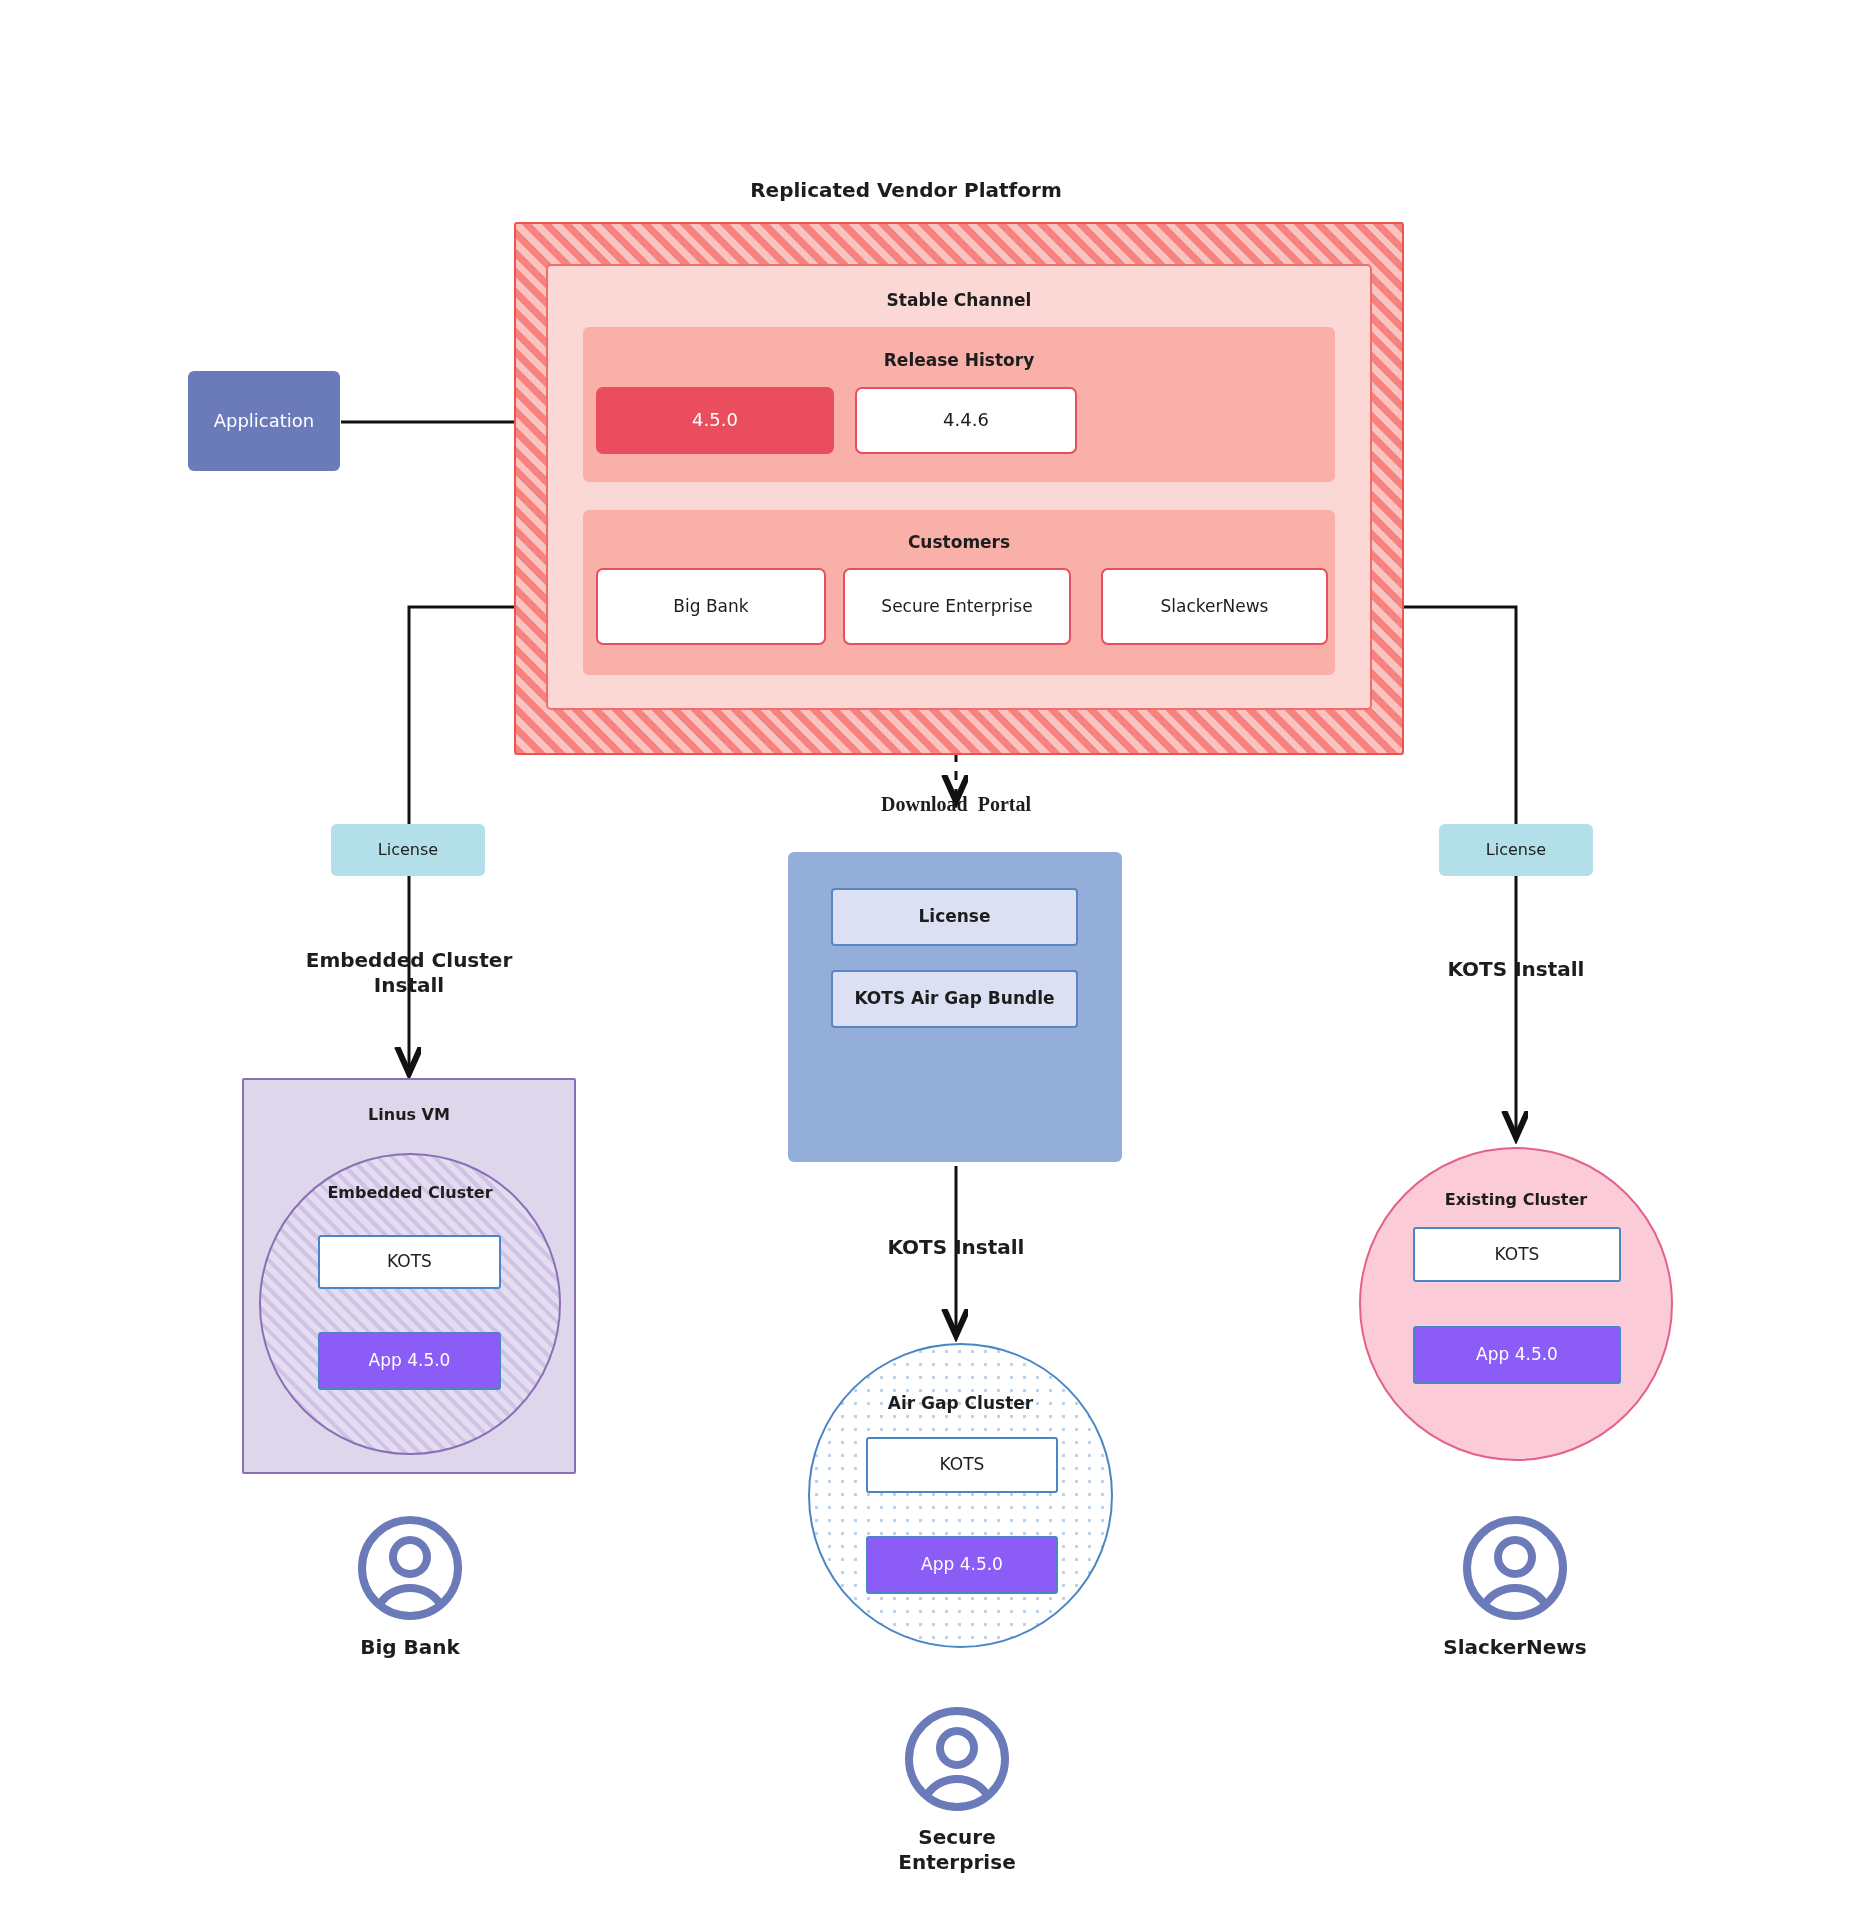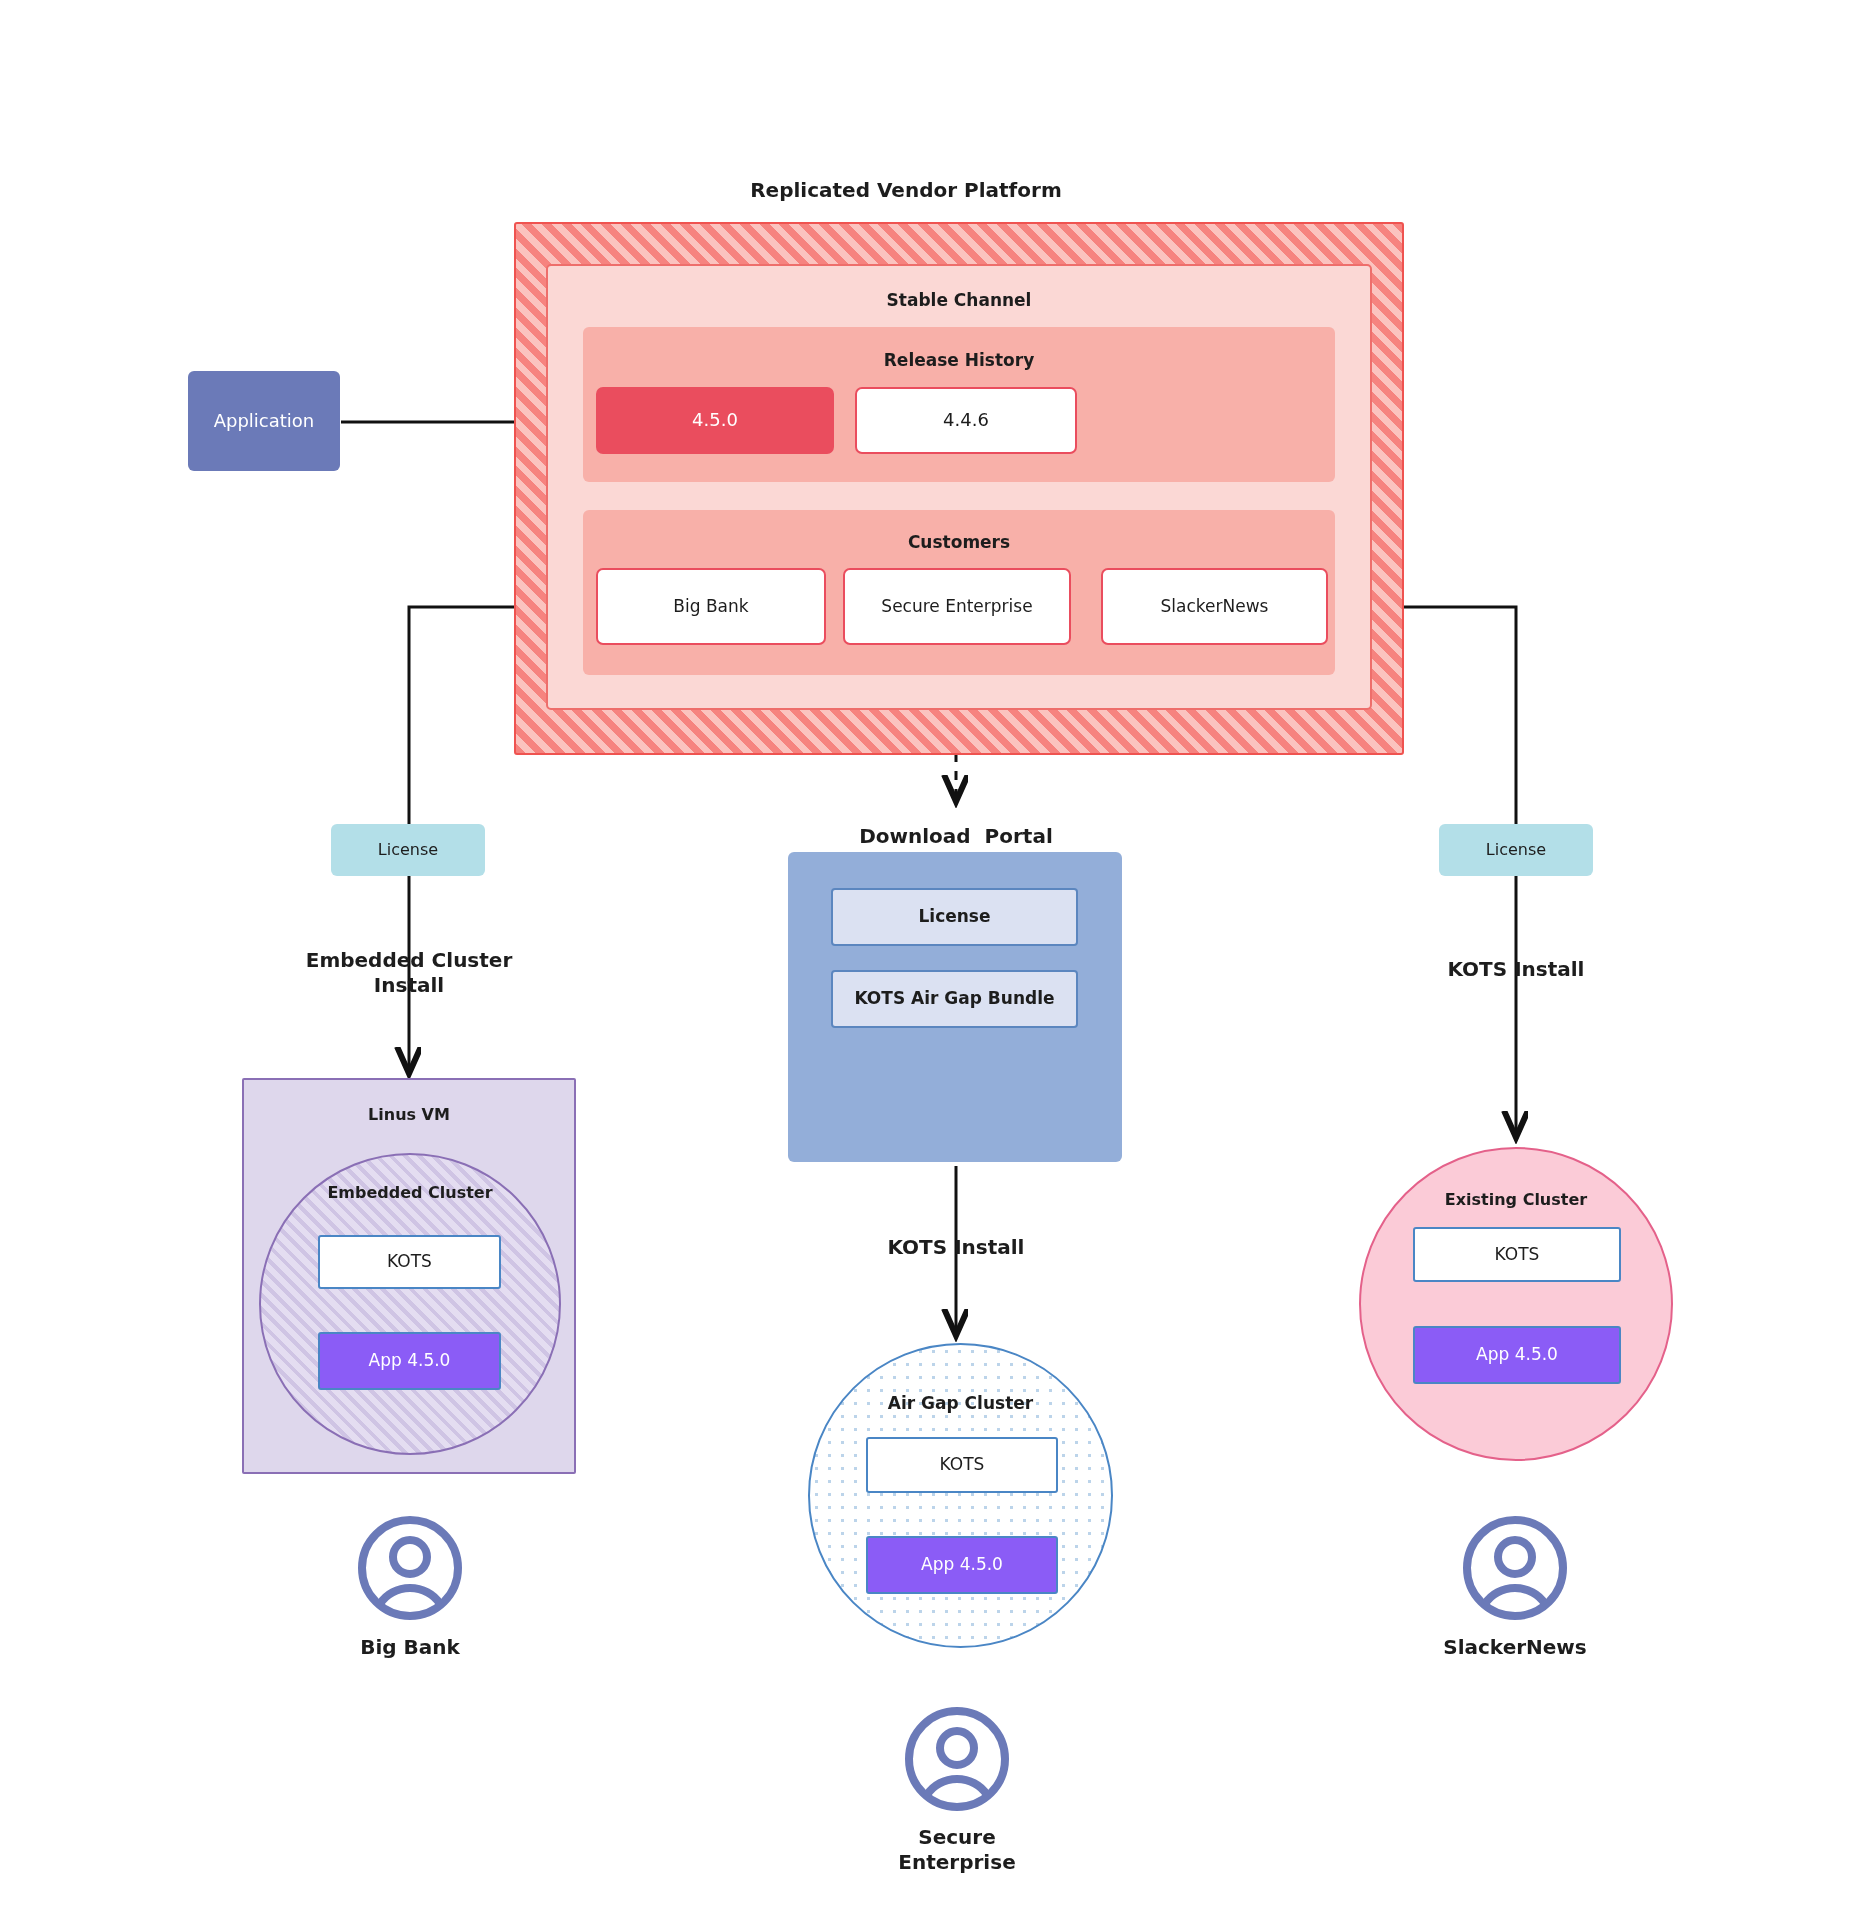--- a/index.html
+++ b/index.html
@@ -230,21 +230,21 @@
 
   <div class="abs" style="left:358px;top:1516px;width:104px;height:104px;">
     <svg viewBox="0 0 104 104" width="104" height="104">
       <circle cx="52" cy="52" r="48" fill="none" stroke="#6b7ab8" stroke-width="8"></circle>
       <circle cx="52" cy="41" r="17" fill="none" stroke="#6b7ab8" stroke-width="8"></circle>
       <path d="M22,88 A34,30 0 0 1 82,88" fill="none" stroke="#6b7ab8" stroke-width="8"></path>
     </svg>
   </div>
   <div class="lbl avatar-name" style="left:260px;top:1635px;width:300px;">Big Bank</div>
 
-  <div class="lbl" id="download-portal-title" style="left:776px;top:824px;width:360px;">Download  Portal</div>
+  <div class="lbl" id="download-portal-title" style="left:776px;top:792px;width:360px;font-family:Liberation Serif, serif;">Download  Portal</div>
 
   <div class="abs" id="download-portal" style="left:788px;top:852px;width:334px;height:310px;"></div>
 
   <div class="abs ctr portal-item" style="left:831px;top:888px;width:247px;height:58px;">License</div>
   <div class="abs ctr portal-item" style="left:831px;top:970px;width:247px;height:58px;">KOTS Air Gap Bundle</div>
 
   <div class="lbl flow-label" style="left:776px;top:1235px;width:360px;">KOTS Install</div>
 
   <div class="abs" id="airgap-circle" style="left:808px;top:1343px;width:305px;height:305px;"></div>
   <div class="lbl" id="airgap-title" style="left:808px;top:1393px;width:305px;">Air Gap Cluster</div>

